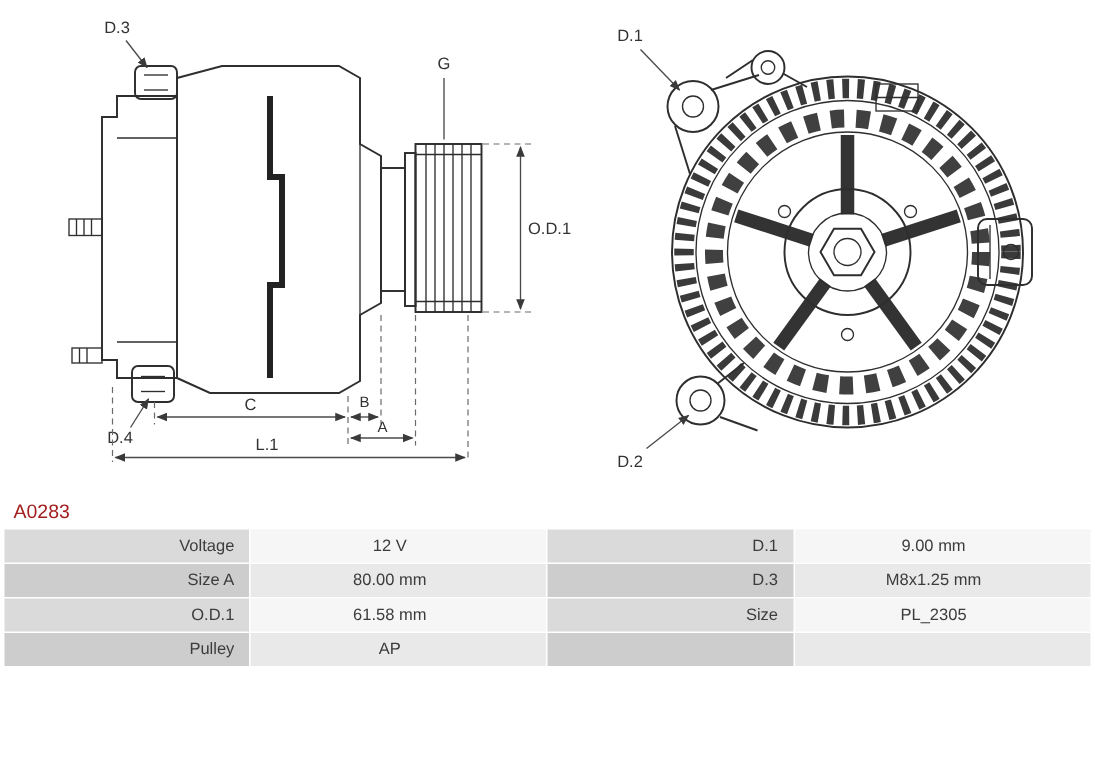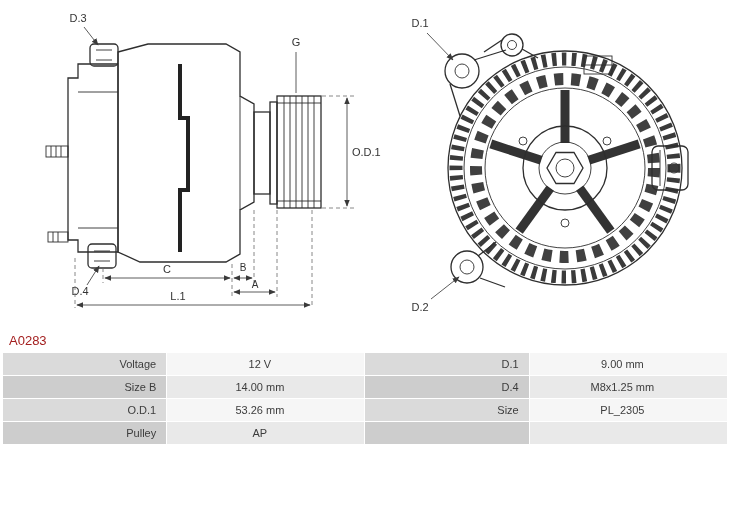--- a/index.html
+++ b/index.html
@@ -196,28 +196,28 @@
         <col style="width:197px">
     </colgroup>
     <tbody>
       <tr>
         <td class="lbl">Voltage</td>
         <td class="val">12 V</td>
         <td class="lbl">D.1</td>
         <td class="val">9.00 mm</td>
       </tr>
       <tr>
-        <td class="lbl">Size B</td>
-        <td class="val">14.00 mm</td>
-        <td class="lbl">D.4</td>
+        <td class="lbl">Size A</td>
+        <td class="val">80.00 mm</td>
+        <td class="lbl">D.3</td>
         <td class="val">M8x1.25 mm</td>
       </tr>
       <tr>
         <td class="lbl">O.D.1</td>
-        <td class="val">53.26 mm</td>
+        <td class="val">61.58 mm</td>
         <td class="lbl">Size</td>
         <td class="val">PL_2305</td>
       </tr>
       <tr>
         <td class="lbl">Pulley</td>
         <td class="val">AP</td>
         <td class="lbl"></td>
         <td class="val"></td>
       </tr>
     </tbody>

